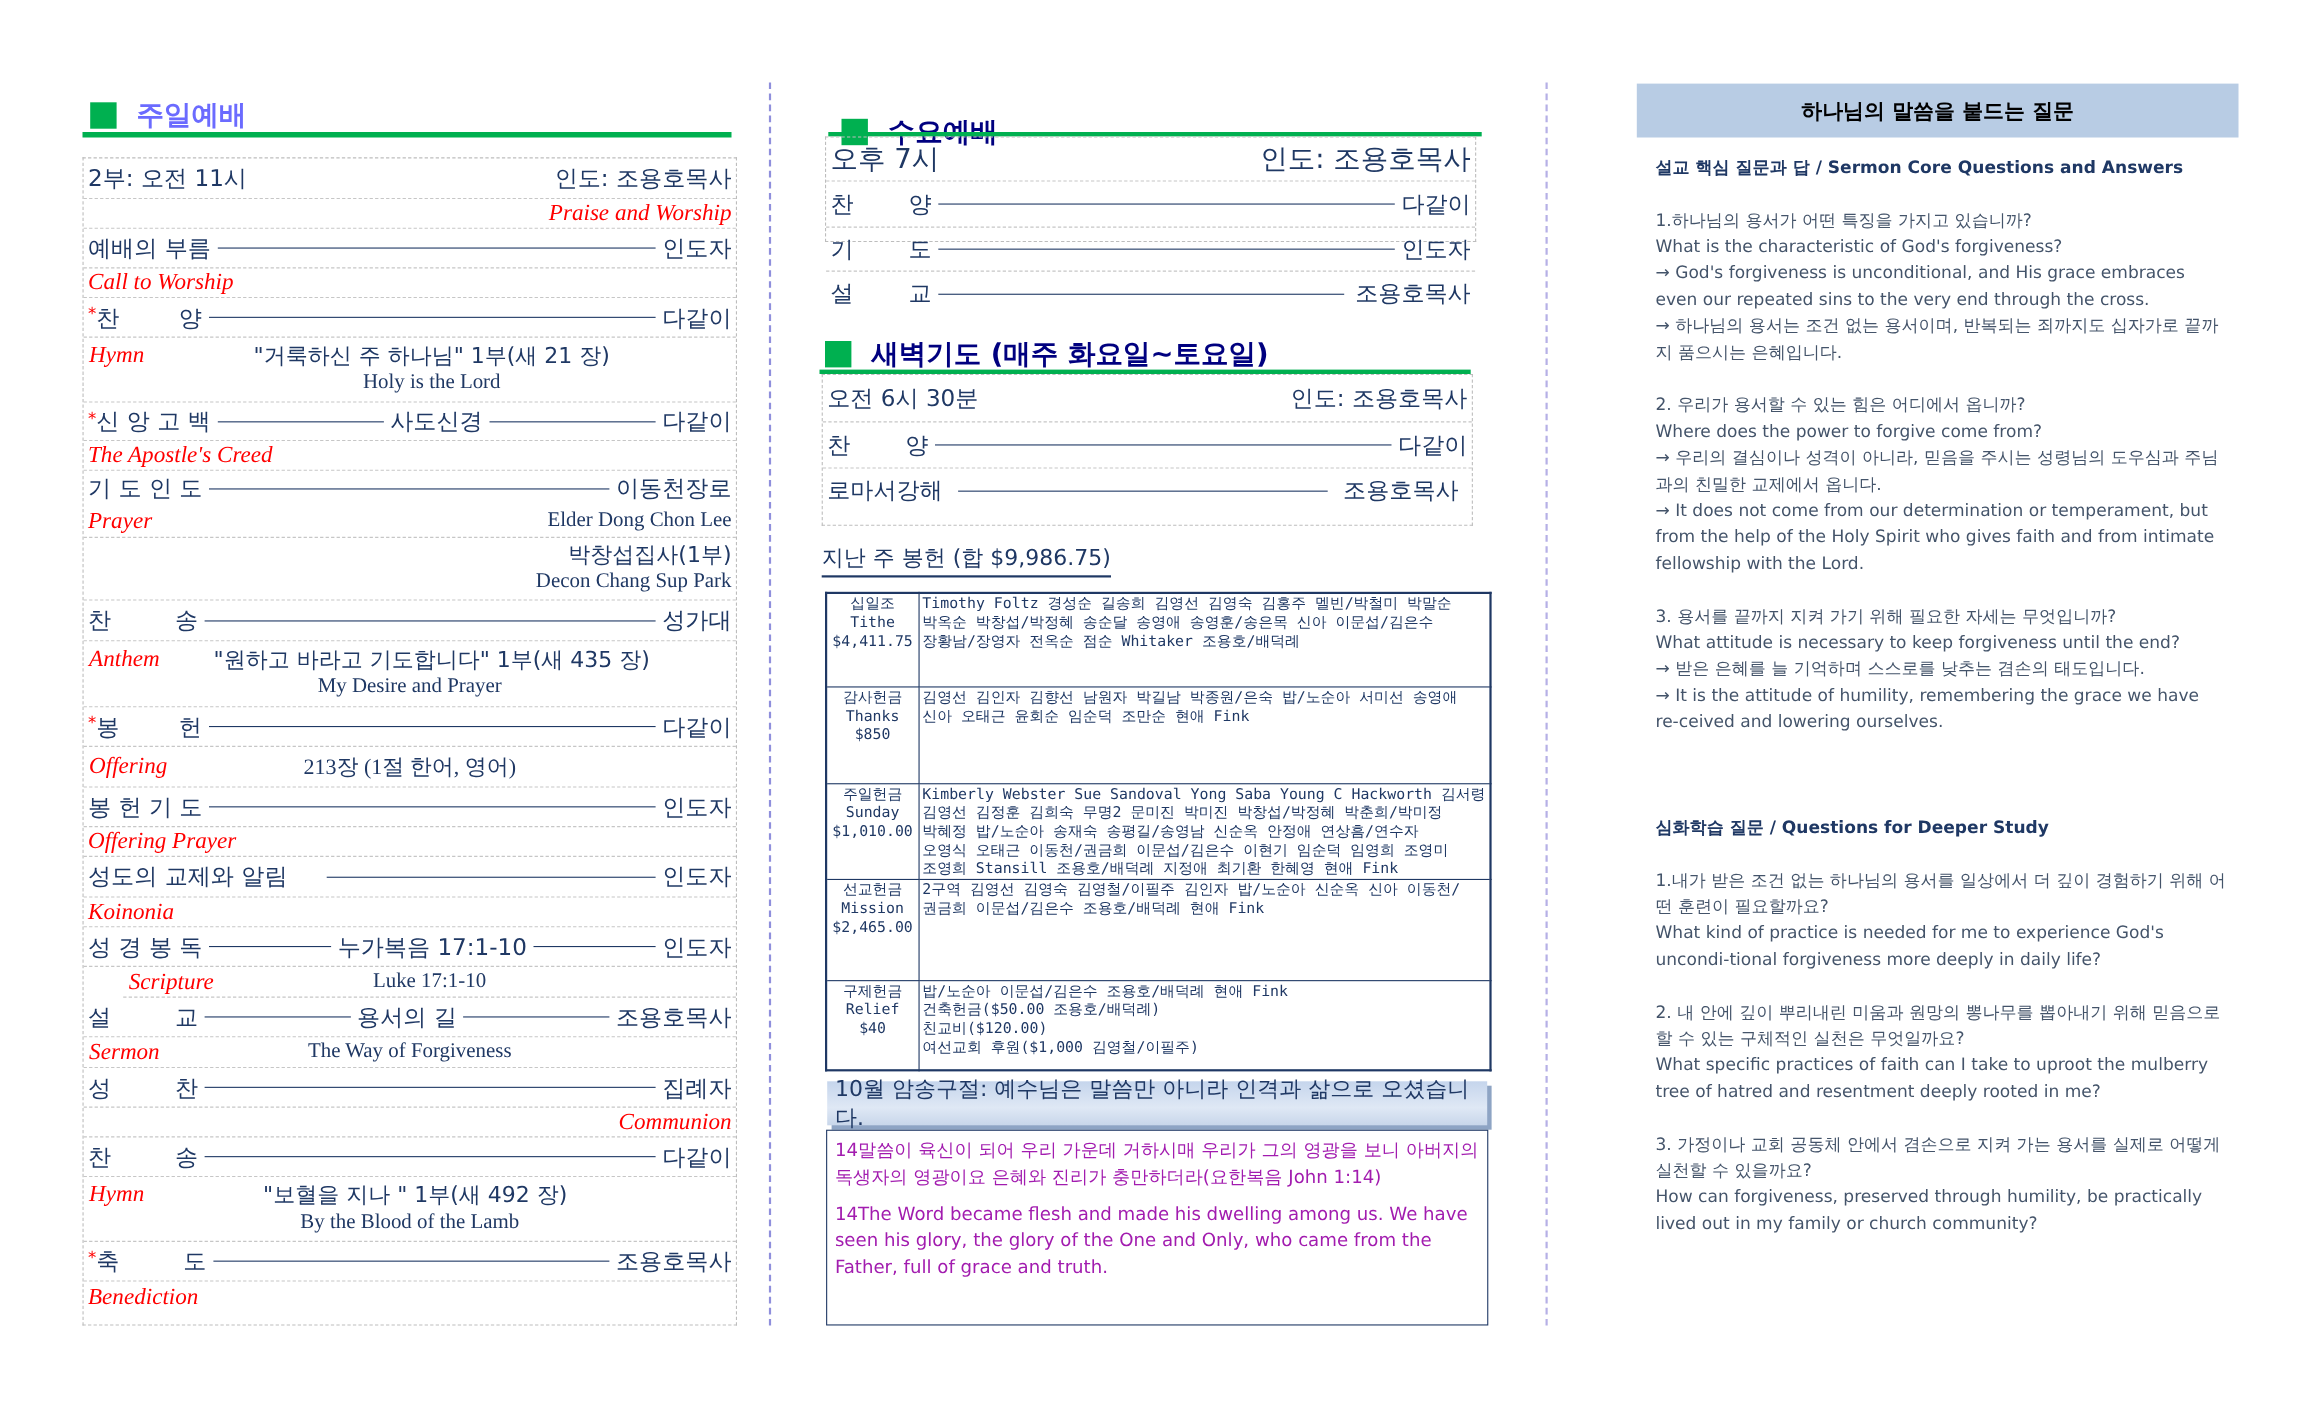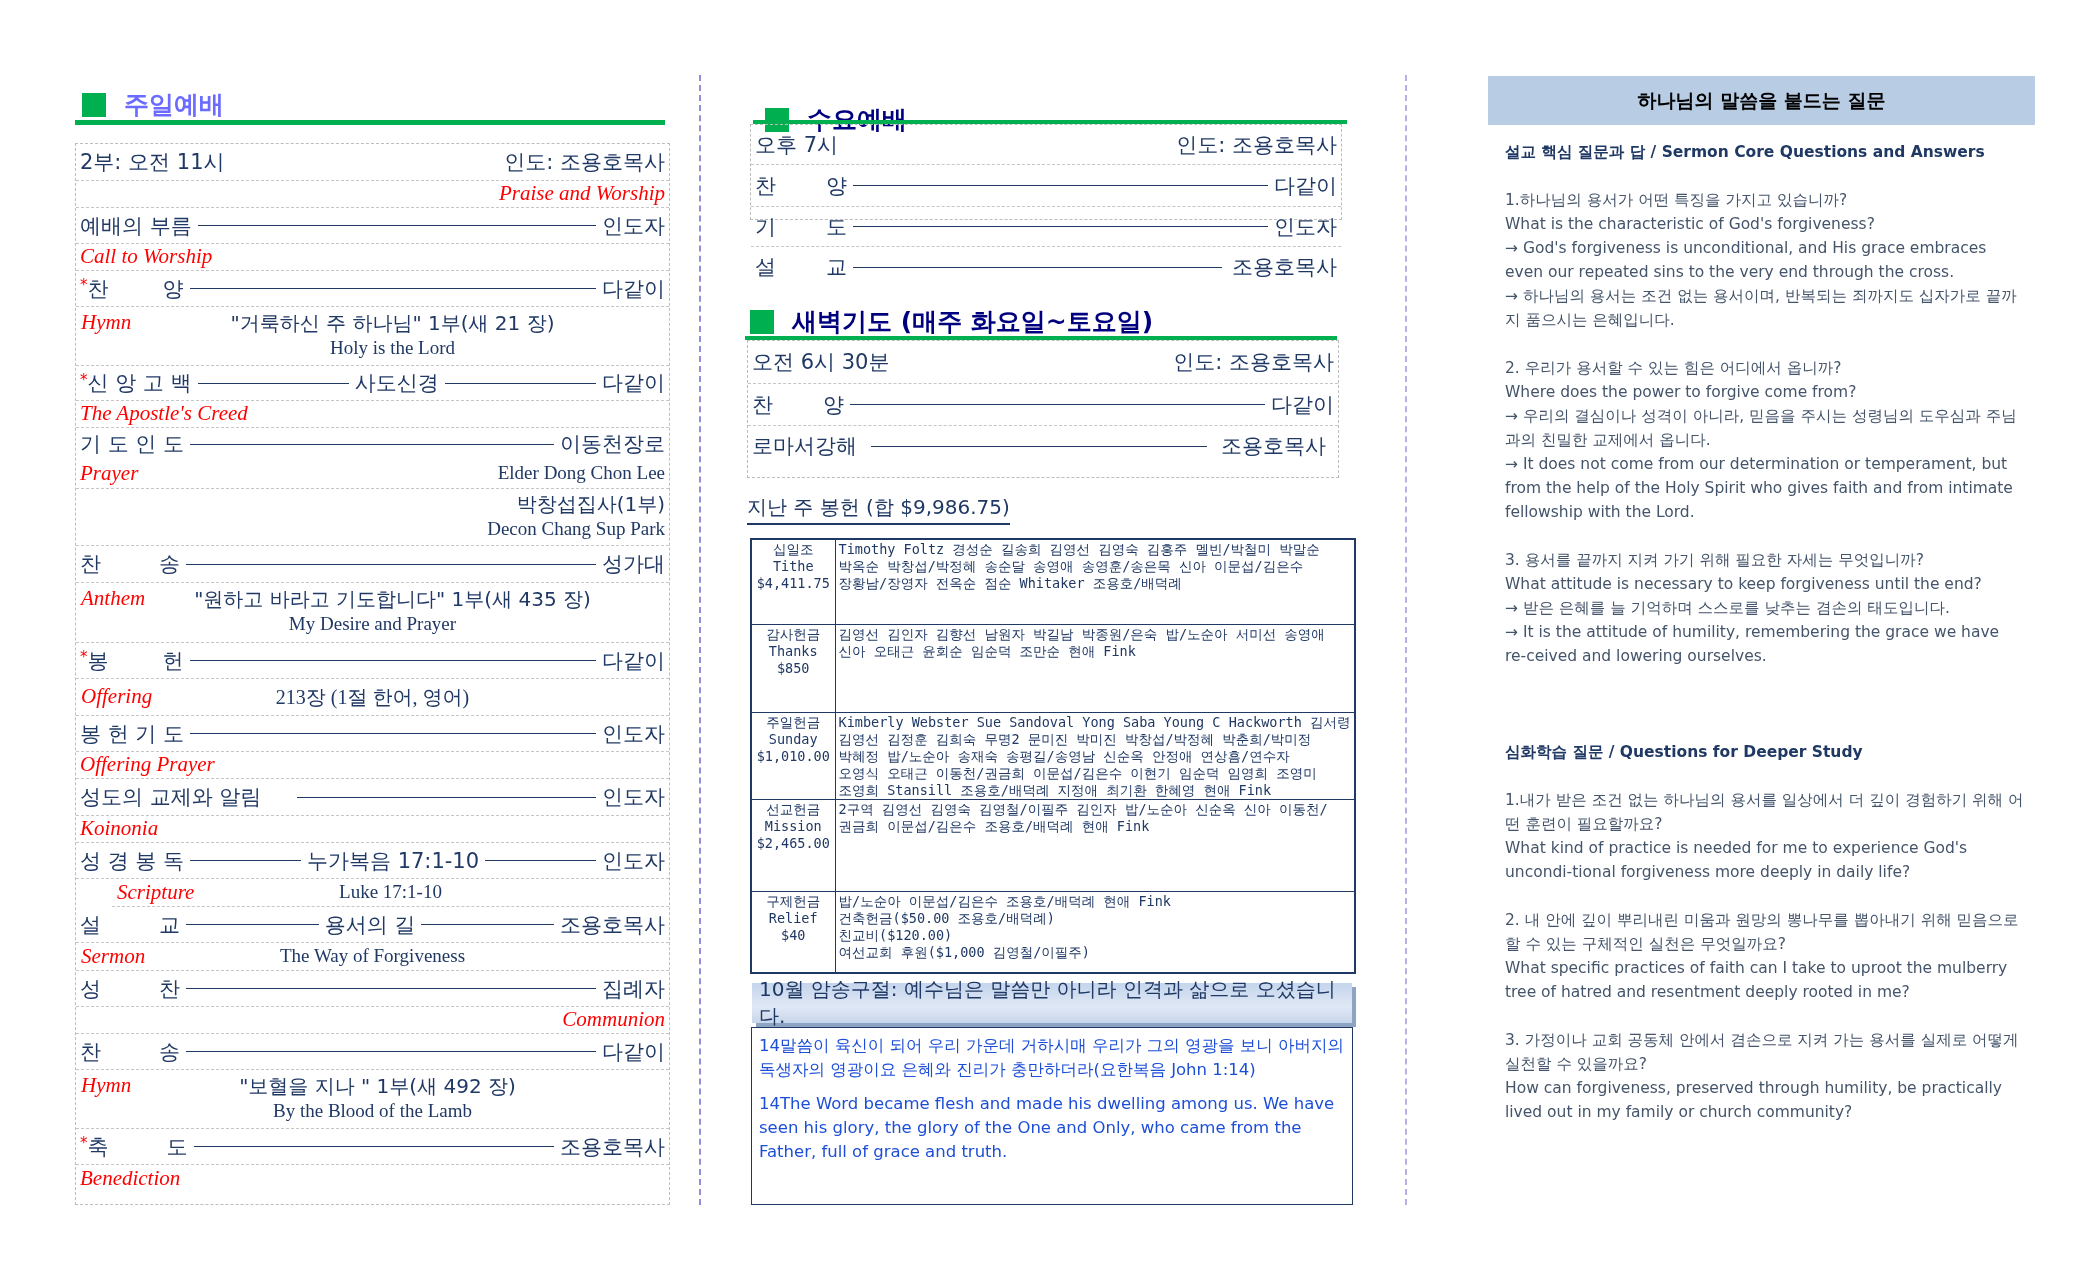--- a/index.html
+++ b/index.html
@@ -35,21 +35,21 @@
   .mrow { border-bottom: 1px dashed #c6c6c6; padding: 0 4px; display: flex; align-items: center; }
   .mrow:last-child { border-bottom: none; }
 
   .offer-title { position: absolute; left: 747px; top: 494px; font-size: 20px; color: #1f3864; border-bottom: 2px solid #1f3864; padding-bottom: 2px; }
   .offer { position: absolute; left: 750px; top: 538px; width: 606px; border: 2px solid #1f3864; border-collapse: collapse; font-family: "DejaVu Sans Mono", "Liberation Mono", monospace; font-size: 13.5px; color: #1f3864; }
   .offer td { border: 1.5px solid #1f3864; vertical-align: top; line-height: 17px; }
   .offer td.k { width: 84px; text-align: center; padding-top: 1px; }
   .offer td.v { padding: 1px 2px 0 3px; }
 
   .verse-head { position: absolute; left: 752px; top: 983px; width: 600px; height: 40px; background: linear-gradient(#c5d5ec, #dfe8f5 60%, #c8d6ea); box-shadow: 4px 4px 0 #8ea4c4; display: flex; align-items: center; padding-left: 7px; font-size: 20px; color: #1f3864; }
-  .verse-box { position: absolute; left: 751px; top: 1027px; width: 602px; height: 178px; border: 1.5px solid #1f3864; padding: 6px 7px; font-size: 16.5px; line-height: 24px; color: #1d4ed8; }
+  .verse-box { position: absolute; left: 751px; top: 1027px; width: 602px; height: 178px; border: 1.5px solid #1f3864; padding: 6px 7px; font-size: 16.5px; line-height: 24px; color: #a21caf; }
   .verse-box p + p { margin-top: 10px; }
 
   
   .qhead { position: absolute; left: 1488px; top: 76px; width: 547px; height: 49px; background: #b8cce4; display: flex; align-items: center; justify-content: center; font-weight: bold; font-size: 19px; color: #000; }
   .qbody { position: absolute; left: 1505px; top: 140px; width: 520px; font-size: 15.5px; line-height: 24px; color: #44546a; }
   .qbody .sub { font-weight: bold; color: #1f3864; }
   .qbody .gap { height: 24px; }
   .qbody .gap2 { height: 72px; }
 </style>
 </head>
@@ -273,21 +273,21 @@
   </div>
 </div>
 
 <div class="sec-head" style="left:765px;top:103px;">
   <div class="sq"></div>
   <div class="ttl" style="color:#00007f;">수요예배</div>
 </div>
 <div class="sec-underline" style="left:753px;top:120px;width:594px;height:4px;"></div>
 
 <div class="mtab" style="left:750px;top:124px;width:592px;height:96px;">
-  <div class="mrow" style="height:40px;font-size:21px;justify-content:space-between;">
+  <div class="mrow" style="height:40px;font-size:25px;justify-content:space-between;">
     <span>오후 7시</span>
     <span>인도: 조용호목사</span>
   </div>
   <div class="mrow" style="height:42px;">
     <div class="line" style="width:100%;">
         <span>찬</span>
         <span style="width:50px;display:inline-block;"></span>
         <span>양</span>
         <span class="dash"></span>
         <span>다같이</span>

